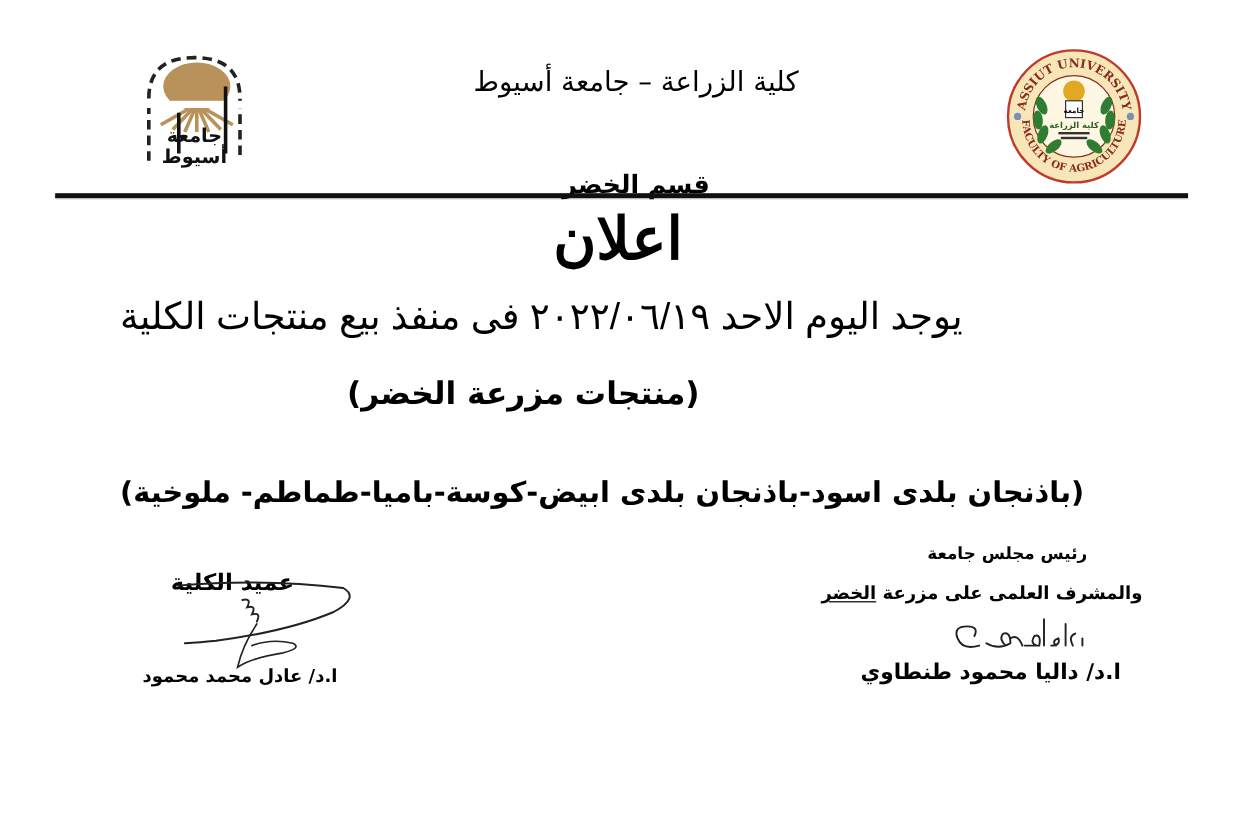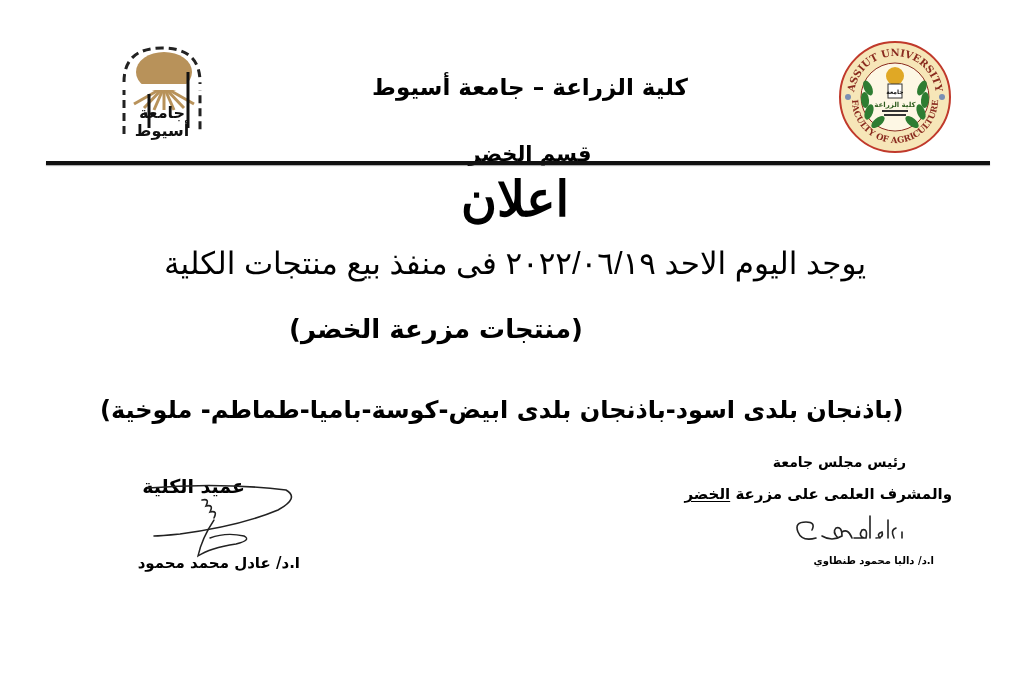--- a/index.html
+++ b/index.html
@@ -13,23 +13,23 @@
       position: relative;
       overflow: hidden;
       font-family: "DejaVu Sans", sans-serif;
       color: #000;
     }
     .abs { position: absolute; }
     .rtl { direction: rtl; unicode-bidi: embed; }
 
     
     .header-title {
-      left: 330px; width: 400px; top: 72px;
-      text-align: center;
-      font-weight: bold;
+      left: 330px; width: 400px; top: 54px;
+      text-align: center;
+      font-weight: normal;
       font-size: 23px;
       line-height: 30px;
     }
     .header-sub {
       left: 330px; width: 400px; top: 118px;
       text-align: center;
       font-weight: bold;
       font-size: 21px;
       line-height: 28px;
       margin-top: 22px;
@@ -53,21 +53,21 @@
     .announce-title {
       left: 0; width: 1030px; top: 173px;
       text-align: center;
       font-family: "DejaVu Serif", serif;
       font-weight: bold;
       font-size: 49px;
       line-height: 52px;
     }
     .date-line {
       left: 100px; width: 830px; top: 242px;
-      text-align: center;
+      text-align: left;
       font-family: "Liberation Sans", sans-serif;
       font-size: 31px;
       line-height: 44px;
     }
     .farm-line {
       left: 0; width: 872px; top: 309px;
       text-align: center;
       font-weight: bold;
       font-size: 26px;
       line-height: 40px;
@@ -86,36 +86,36 @@
       font-weight: bold; font-size: 14px; line-height: 20px;
       text-align: right;
     }
     .sig-right-2 {
       right: 78px; top: 484px;
       font-weight: bold; font-size: 15px; line-height: 20px;
       text-align: center;
     }
     .sig-right-name {
       right: 96px; top: 551px;
-      font-weight: bold; font-size: 10px; line-height: 20px;
+      font-weight: bold; font-size: 18px; line-height: 20px;
       text-align: right;
     }
     .sig-right-scribble {
       left: 772px; top: 508px; width: 140px; height: 36px;
     }
     .sig-left-1 {
       left: 135px; top: 452px; width: 110px;
       font-weight: bold; font-size: 19px; line-height: 20px;
       text-align: right;
       margin-top: 24px;
     }
     .sig-left-name {
       left: 100px; top: 553px; width: 200px;
       font-weight: bold; font-size: 15px; line-height: 20px;
-      text-align: right;
+      text-align: center;
     }
     .sig-left-scribble {
       left: 140px; top: 476px; width: 160px; height: 90px;
     }
     .underline { text-decoration: underline; text-underline-offset: 2px; }
   </style>
 </head>
 <body>
 
 <div class="abs logo-left">

